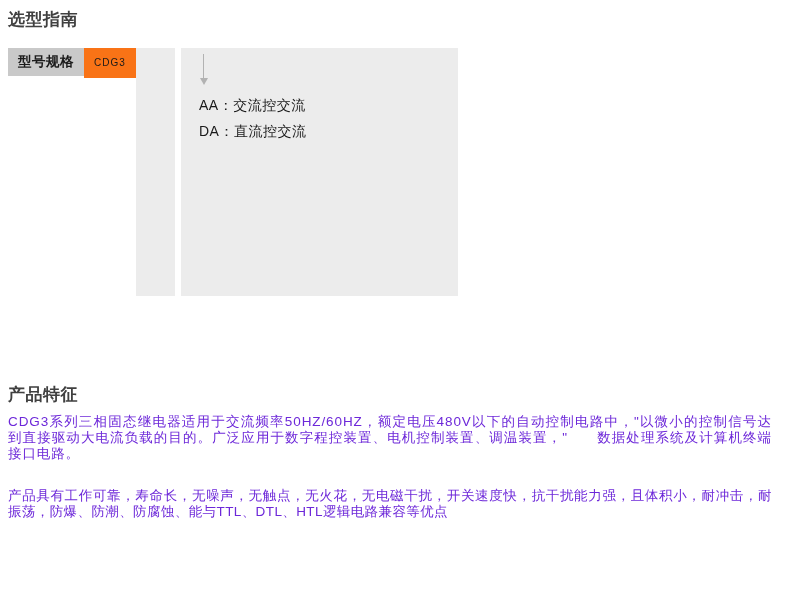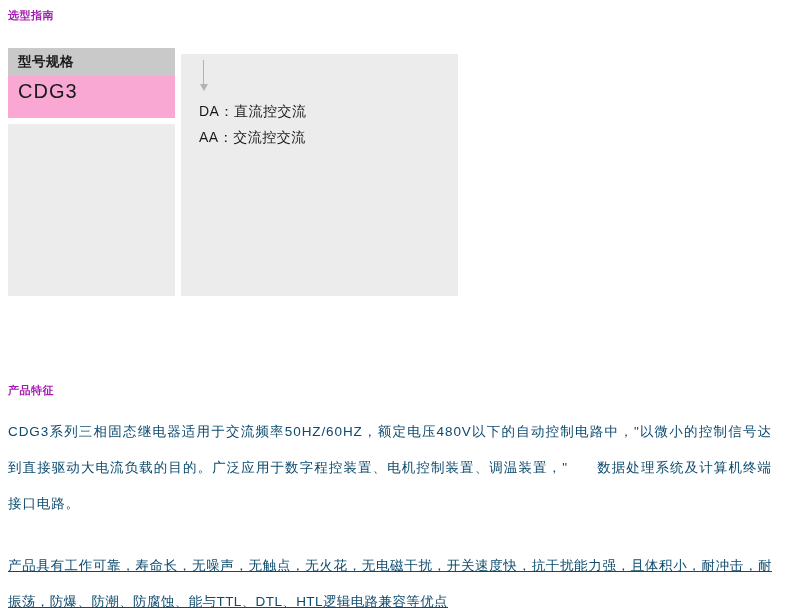--- a/index.html
+++ b/index.html
@@ -12,64 +12,63 @@
   .page {
     position: relative;
     width: 786px;
     height: 612px;
     overflow: hidden;
     background: #fff;
   }
 
   
   .section-title {
-    color: #a21caf;
+    color: #404040;
     font-weight: bold;
-    font-size: 11px;
+    font-size: 17px;
     letter-spacing: 0.5px;
   }
   #title-selection { position: absolute; left: 8px; top: 8px; }
   #title-features  { position: absolute; left: 8px; top: 361px; margin-top: 22px; }
 
   
   .guide {
     position: absolute;
     left: 8px;
     top: 48px;
     width: 770px;
     height: 248px;
   }
   .cols {
     display: flex;
     gap: 6px;
     height: 100%;
   }
   .col {
     display: flex;
-    flex-direction: column;
   }
   .col-1 { width: 167px; }
   .col-2 { width: 277px; }
   .col-3 { width: 314px; }
 
   .col-head {
     background: #c9c9c9;
     color: #1a1a1a;
     font-size: 13.5px;
     font-weight: bold;
     height: 28px;
     line-height: 28px;
     padding: 0 10px;
     letter-spacing: 0.5px;
   }
   .col-code {
-    background: #f9a8d4;
+    background: #f97316;
     color: #1a1a1a;
-    font-size: 20px;
-    height: 42px;
+    font-size: 10px;
+    height: 30px;
     line-height: 30px;
     padding: 0 10px;
     letter-spacing: 1px;
   }
   .col-gap {
     background: #ffffff;
     height: 6px;
   }
   .col-body {
     background: #ececec;
@@ -122,27 +121,27 @@
 
   
   .features {
     position: absolute;
     left: 8px;
     top: 400px;
     width: 764px;
   }
   .para {
     font-size: 13.5px;
-    color: #0c4a6e;
-    line-height: 36px;
+    color: #6d28d9;
+    line-height: 16px;
     letter-spacing: 0.6px;
     text-align: justify;
   }
   .para.p1 { letter-spacing: 0.9px; }
-  .para.p2 { margin-top: 26px; letter-spacing: 0.4px; text-decoration: underline; }
+  .para.p2 { margin-top: 26px; letter-spacing: 0.4px; }
 </style>
 </head>
 <body>
 
 <div class="page">
 
   <div class="section-title" id="title-selection">选型指南</div>
 
   <div class="guide">
     <div class="cols">
@@ -155,22 +154,22 @@
       </div>
 
       <div class="col col-2">
         <div class="col-gap"></div>
         <div class="col-body">
           <div class="arrow">
             <div class="stem"></div>
               <div class="head"></div>
           </div>
           <ul class="body-list">
+            <li>AA：交流控交流</li>
             <li>DA：直流控交流</li>
-            <li>AA：交流控交流</li>
           </ul>
         </div>
       </div>
 
 
     </div>
   </div>
 
   <div class="section-title" id="title-features">产品特征</div>
 

